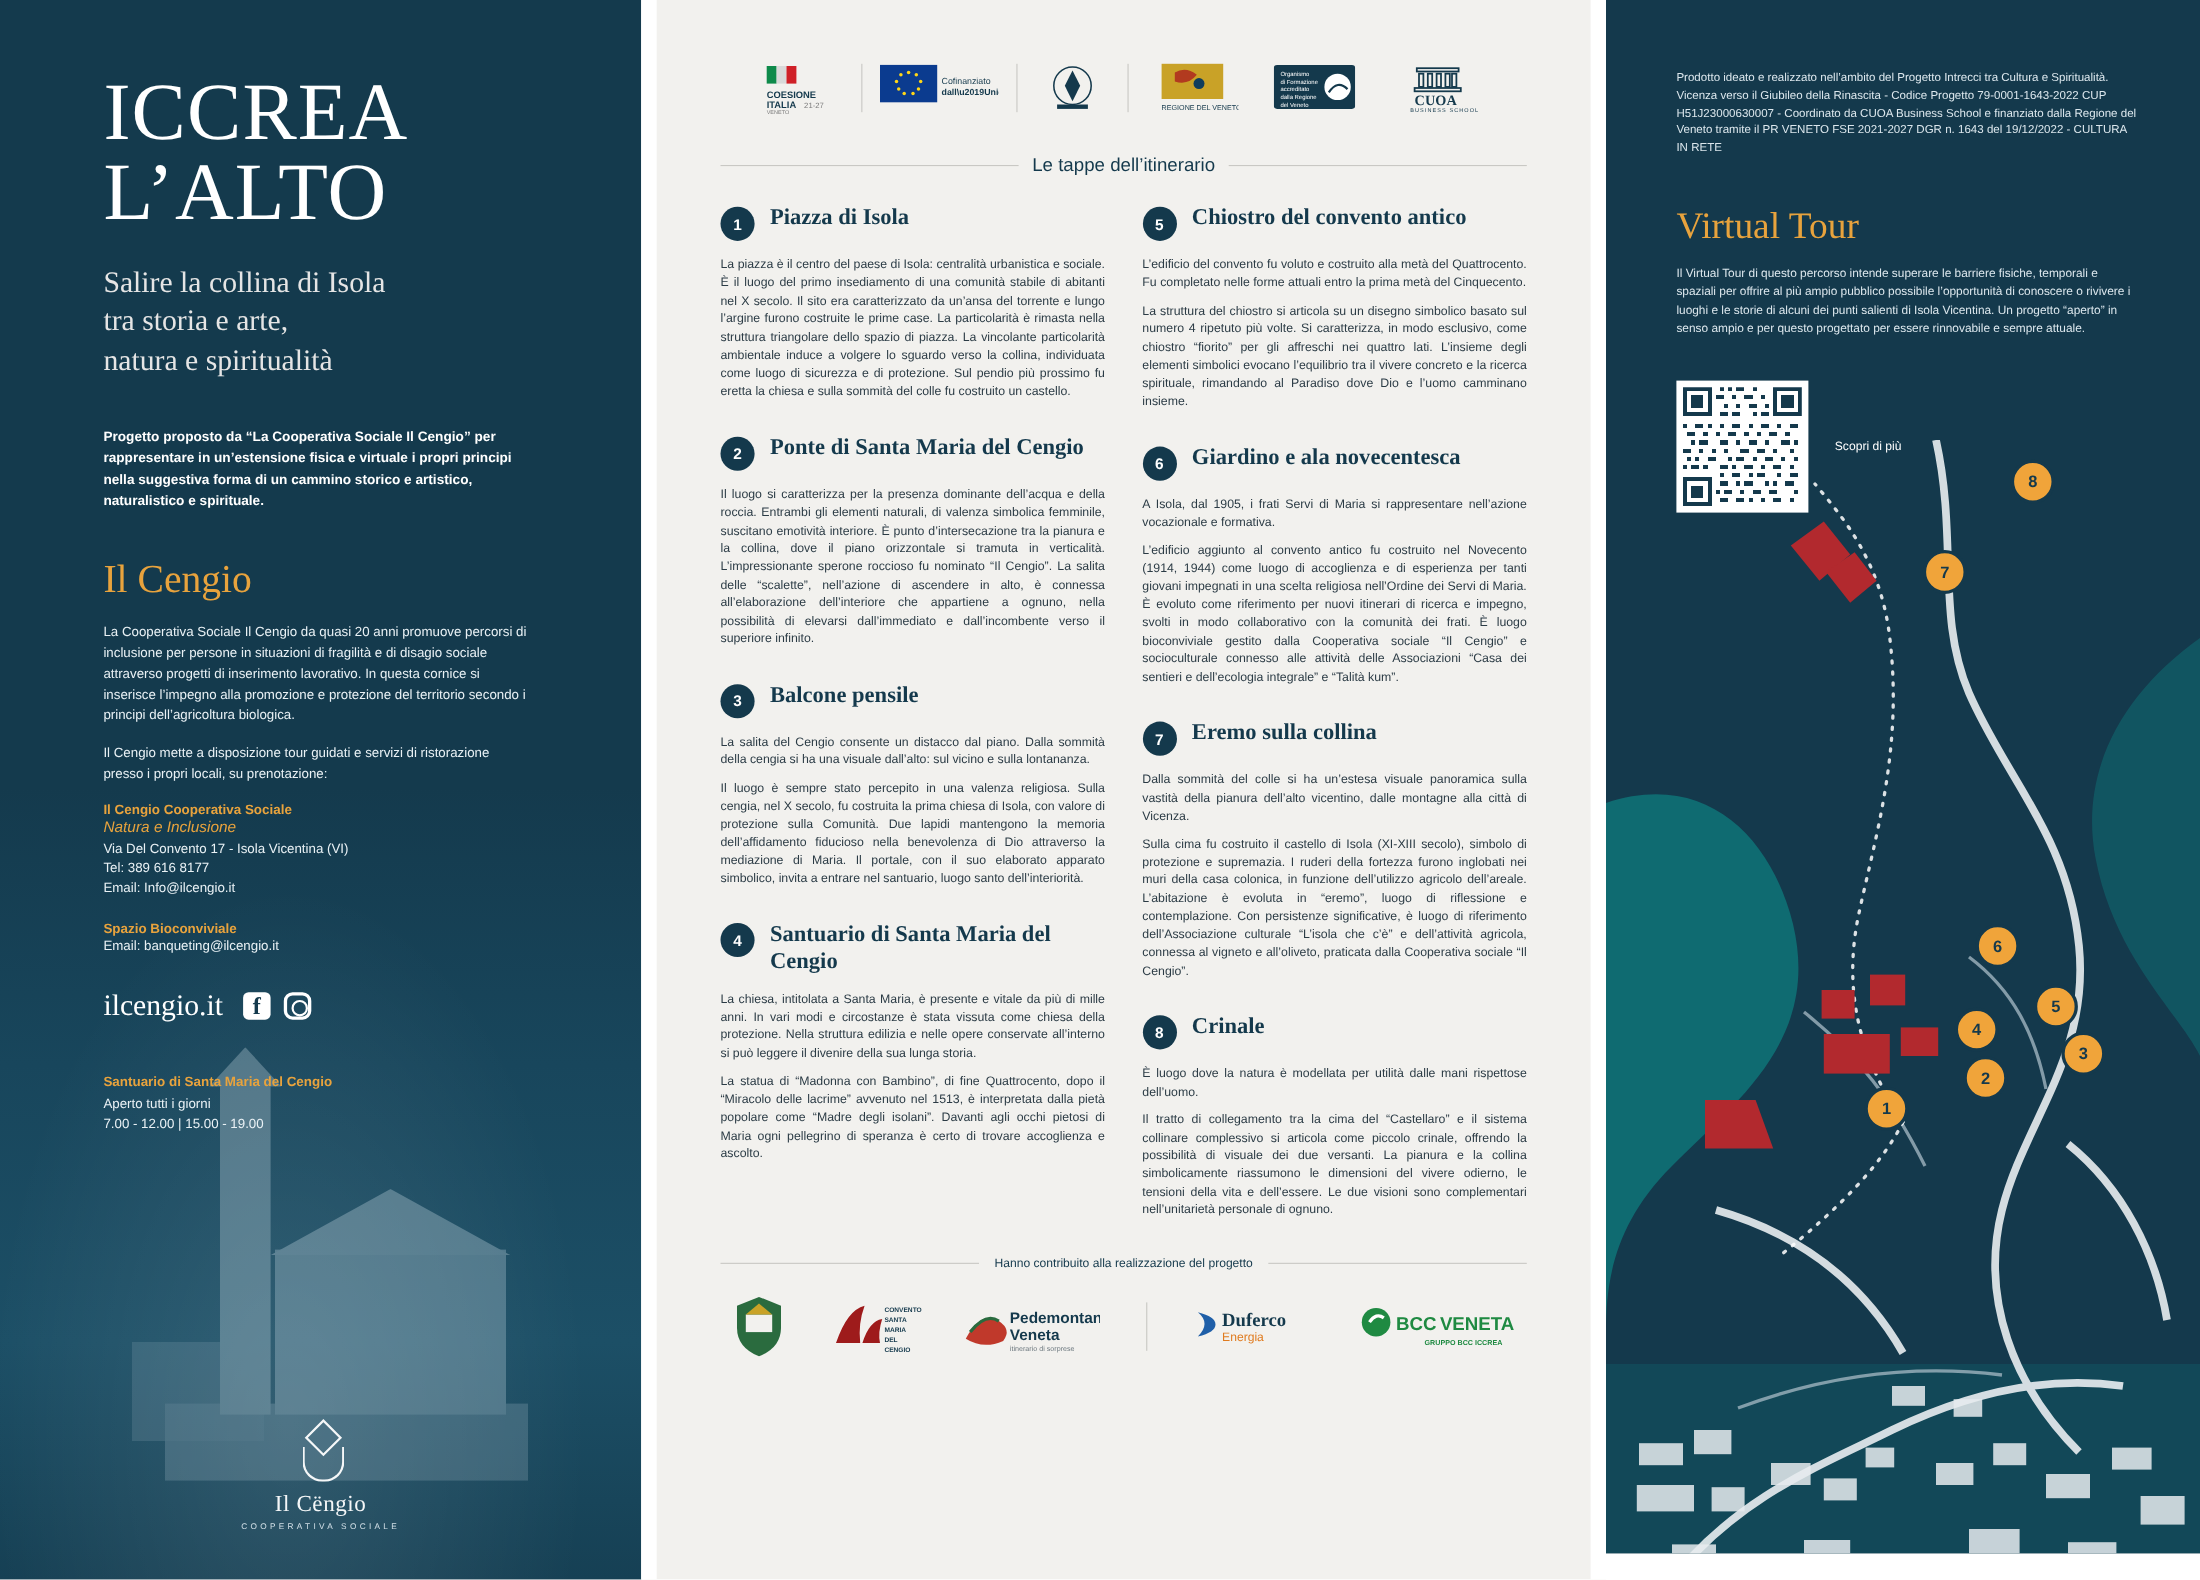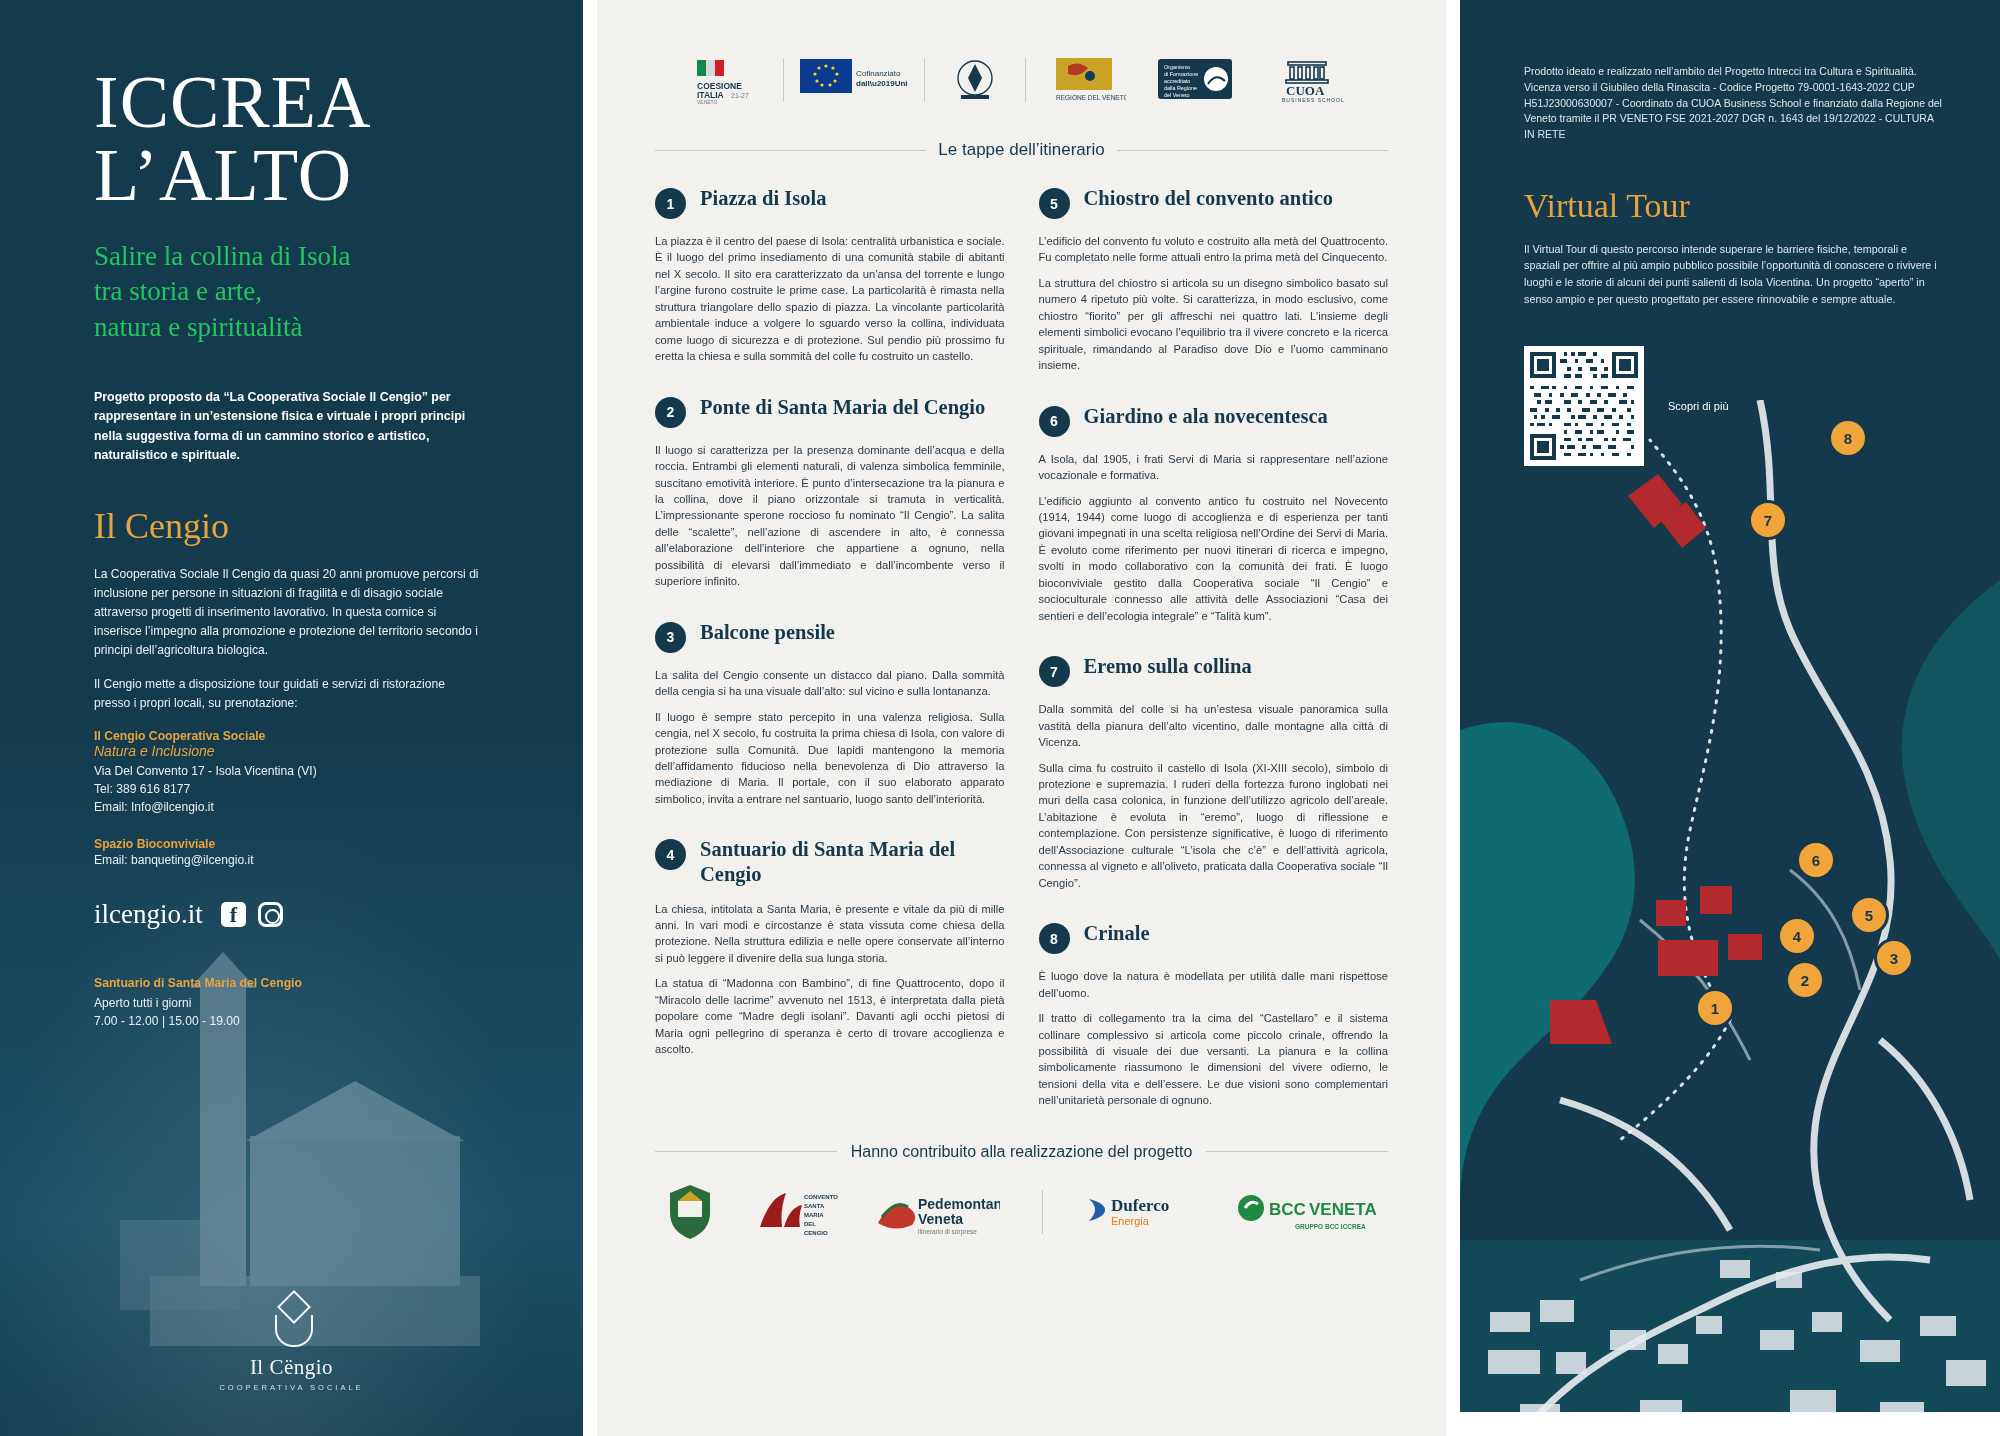--- a/index.html
+++ b/index.html
@@ -37,21 +37,21 @@
   .church .wall{position:absolute;left:0;bottom:36px;width:120px;height:90px;background:#aec3cf;opacity:.55;}
 
   .left-inner{position:relative;z-index:3;padding:66px 70px 0 94px;}
   h1.title{
     font-family:"Liberation Serif", serif;
     font-size:74px;line-height:.99;letter-spacing:1px;
     font-weight:400;margin:0 0 26px 0;color:#fff;
   }
   .subtitle{
     font-family:"Liberation Serif", serif;
-    font-size:27px;line-height:1.33;font-weight:400;color:#22c55e;margin:0 0 42px 0;
+    font-size:27px;line-height:1.33;font-weight:400;color:#e5e5e5;margin:0 0 42px 0;
   }
   .intro{
     font-size:12.4px;line-height:1.55;font-weight:bold;color:#ffffff;
     max-width:380px;margin:0 0 40px 0;
   }
   h2.cengio{
     font-family:"Liberation Serif", serif;
     color:#e8a33d;font-size:36px;font-weight:400;margin:0 0 18px 0;
   }
   .body-text{font-size:12.1px;line-height:1.56;color:#e9f1f5;max-width:385px;margin:0 0 16px 0;}
@@ -95,21 +95,21 @@
     flex:0 0 31px;width:31px;height:31px;border-radius:50%;background:#14394c;color:#fff;
     font-size:14px;font-weight:bold;display:flex;align-items:center;justify-content:center;
     margin-top:2px;
   }
   .stop-title{
     font-family:"Liberation Serif", serif;font-size:20.5px;line-height:1.2;color:#14394c;font-weight:bold;
   }
   .stop-body{font-size:11.2px;line-height:1.47;color:#2b3b45;text-align:justify;}
   .stop-body p{margin:0 0 9px 0;}
   .lbl-hanno{
-    display:flex;align-items:center;gap:14px;color:#14394c;font-size:16px;margin:4px 58px 0 58px;
+    display:flex;align-items:center;gap:14px;color:#14394c;font-size:11px;margin:4px 58px 0 58px;
   }
   .lbl-hanno .rule{flex:1;height:1px;background:#c9c8c4;}
   .footer-logos{display:flex;align-items:center;justify-content:center;gap:0;padding:20px 0 0;}
 
   
   .mini{display:block;}
 
   
   .right{
     flex:0 0 540px;width:540px;height:1412px;background:#14394c;position:relative;overflow:hidden;color:#fff;

